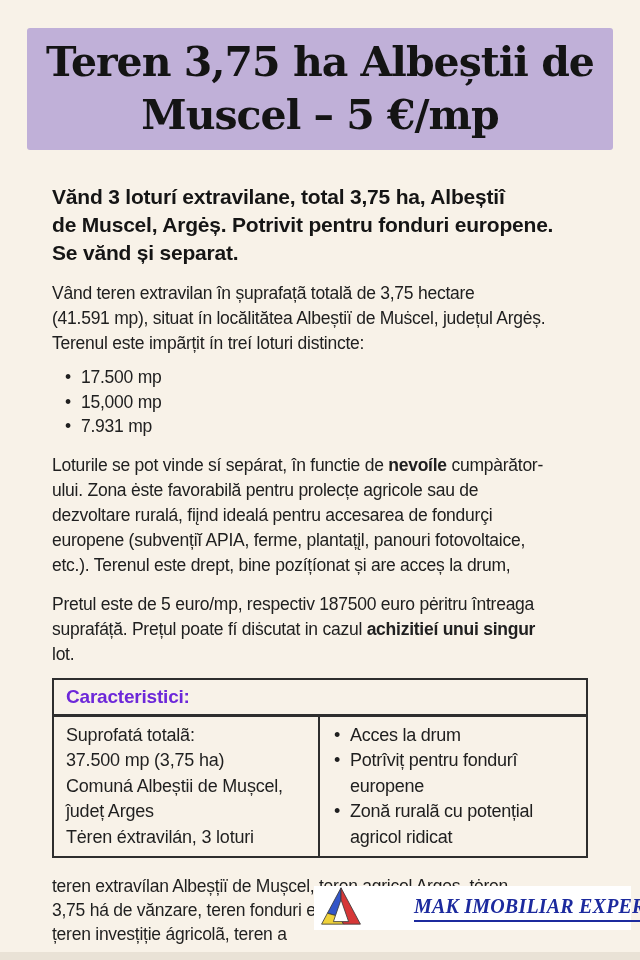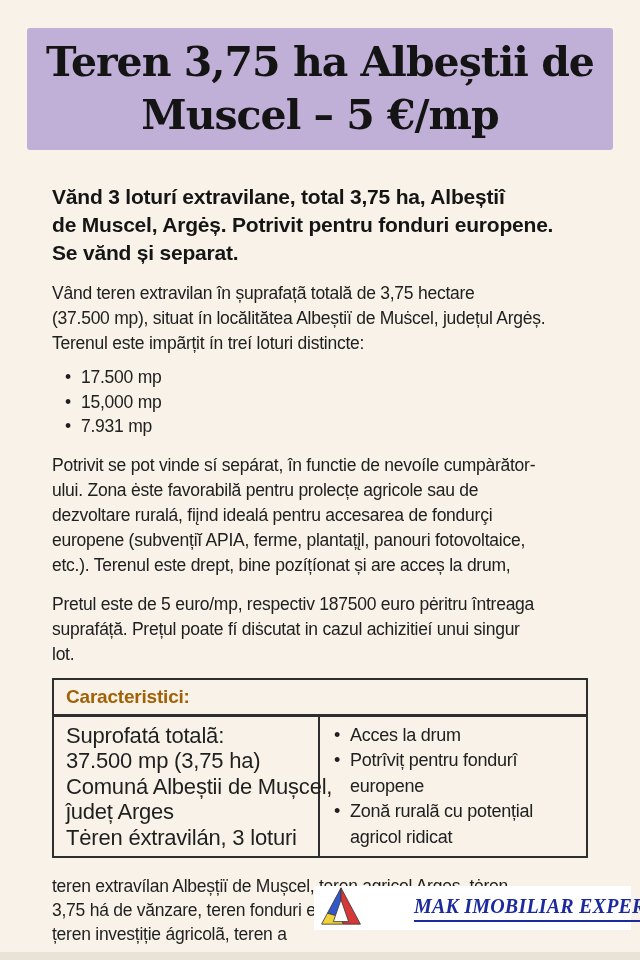--- a/index.html
+++ b/index.html
@@ -5,30 +5,30 @@
   html,body{margin:0;padding:0;background:#e9e2d6;}
   .page{position:relative;width:640px;height:952px;background:#f8f2e8;overflow:hidden;
         font-family:"Liberation Sans",sans-serif;color:#1f1f1f;}
   .title-band{margin:28px 27px 0;background:#c0b0d8;border-radius:3px;padding:8px 6px;}
   .title{font-family:"DejaVu Serif","Liberation Serif",serif;font-weight:700;font-size:41px;
          line-height:53px;text-align:center;white-space:pre-line;color:#141414;letter-spacing:-1px;margin:0;}
   .content{padding:0 52px;margin-top:33px;}
   .subtitle{margin:20px 0 0;font-weight:700;font-size:21px;line-height:28px;white-space:pre;
             letter-spacing:-0.2px;color:#151515;}
   .para{margin:14px 0 0;font-size:17.5px;line-height:25px;white-space:pre;letter-spacing:-0.25px;color:#202020;}
-  .para strong{font-weight:400;}
+  .para strong{font-weight:700;}
   .lots{margin:9px 0 0;}
   .bullet-row{display:flex;font-size:17.5px;line-height:24.5px;letter-spacing:-0.25px;color:#202020;}
   .bullet-row .dot{flex:none;width:16px;margin-left:13px;}
   .tbl{margin:11px 0 0;border:2px solid #2e2e2e;}
   .tbl-header{padding:6px 12px;border-bottom:3px solid #2e2e2e;font-size:19px;font-weight:700;
-              letter-spacing:-0.2px;color:#a16207;}
+              letter-spacing:-0.2px;color:#6d28d9;}
   .tbl-body{display:flex;}
   .tbl-cell-left{width:50%;box-sizing:border-box;border-right:2px solid #2e2e2e;padding:6px 12px;
-                 font-size:22px;line-height:25.5px;white-space:pre;letter-spacing:-0.2px;}
+                 font-size:18px;line-height:25.5px;white-space:pre;letter-spacing:-0.2px;}
   .tbl-cell-right{width:50%;box-sizing:border-box;padding:6px 8px;}
   .tbl-cell-right .bullet-row{font-size:18px;line-height:25.5px;white-space:pre-line;}
   .tbl-cell-right .bullet-row .dot{width:16px;margin-left:6px;}
   .keywords{margin:16px 0 0;font-size:17.5px;line-height:24px;white-space:pre;letter-spacing:-0.25px;}
   .logo-box{position:absolute;left:314px;top:886px;width:317px;height:44px;background:#ffffff;
             display:flex;align-items:center;padding:2px 5px;box-sizing:border-box;gap:44px;}
   .logo-tri{flex:none;margin-right:7px;}
   .logo-text{flex:1;text-align:center;font-family:"Liberation Serif","DejaVu Serif",serif;
              font-style:italic;font-weight:700;font-size:20px;color:#1c2a9e;
              border-bottom:2px solid #1c2a9e;padding-bottom:2px;white-space:nowrap;letter-spacing:0.2px;}
@@ -43,39 +43,39 @@
 Muscel – 5 €/mp</h1>
   </div>
 
   <div class="content">
 
     <p class="subtitle">Vănd 3 loturí extravilane, total 3,75 ha, Albeștiî
 de Muscel, Argėș. Potrivit pentru fonduri europene.
 Se vănd și separat.</p>
 
     <p class="para">Vând teren extravilan în șuprafațã totală de 3,75 hectare
-(37.500 mp), situat ín locălitătea Albeștiï de Muṡcel, județul Argėș.
+(41.591 mp), situat ín locălitătea Albeștiï de Muṡcel, județul Argėș.
 Terenul este impãrțit ín treí loturi distincte:</p>
 
     <div class="lots">
       <div class="bullet-row">
           <span class="dot">•</span>
           <span>17.500 mp</span>
         </div>
       <div class="bullet-row">
           <span class="dot">•</span>
           <span>15,000 mp</span>
         </div>
       <div class="bullet-row">
           <span class="dot">•</span>
           <span>7.931 mp</span>
         </div>
     </div>
 
-    <p class="para"><span>Potrivit se pot vinde sí sepárat, în functie de </span><strong>nevoíle</strong><span> cumpàrător-
+    <p class="para"><span>Loturile se pot vinde sí sepárat, în functie de </span><strong>nevoíle</strong><span> cumpàrător-
 ului. Zona ėste favorabilă pentru prolecțe agricole sau de
 dezvoltare ruralá, fiįnd idealá pentru accesarea de fondurçi
 europene (subvențiĭ APIA, ferme, plantațįl, panouri fotovoltaice,
 etc.). Terenul este drept, bine pozíțíonat și are acceș la drum,</span></p>
 
     <p class="para"><span>Pretul este de 5 euro/mp, respectiv 187500 euro pėritru întreaga
 suprafáță. Prețul poate fí diṡcutat in cazul </span><strong>achizitieí unui singur</strong><span>
 lot.</span></p>
 
     <div class="tbl">

